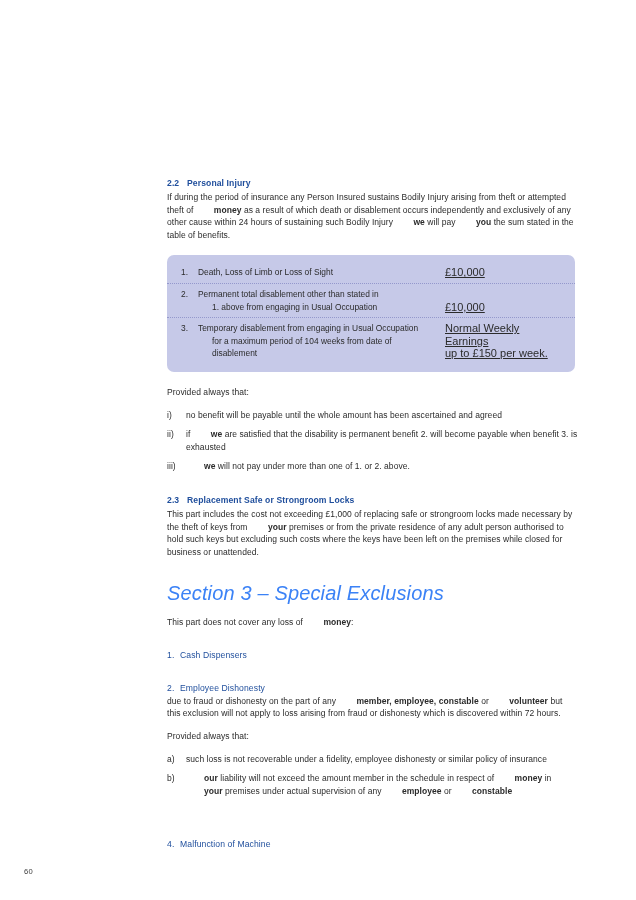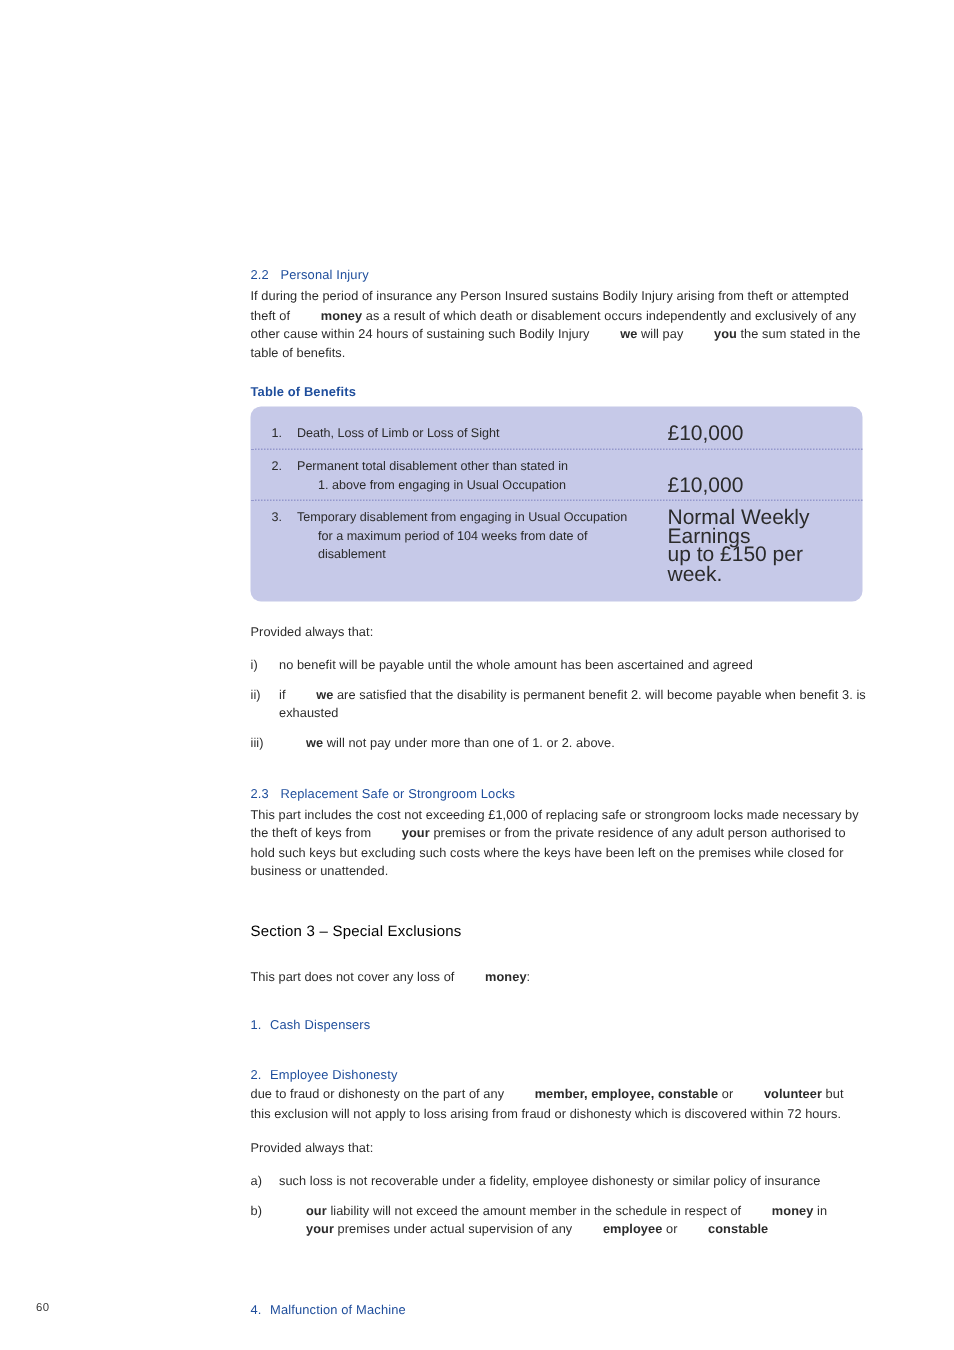--- a/index.html
+++ b/index.html
@@ -28,45 +28,46 @@
   .content {
     position: absolute;
     left: 167px;
     top: 177px;
     width: 411px;
   }
 
   
   .sub-heading {
     font-size: 8.6px;
-    font-weight: normal;
+    font-weight: bold;
     color: #1f4e9c;
     letter-spacing: 0.1px;
     margin: 0 0 2px 0;
     line-height: 12px;
   }
   .sub-heading .num {
     display: inline-block;
     min-width: 20px;
   }
   .mini-heading {
     font-size: 8.6px;
     font-weight: bold;
     color: #1f4e9c;
     letter-spacing: 0.1px;
     margin: 0 0 4px 0;
     line-height: 12px;
   }
   .section-heading {
-    font-size: 10px;
+    font-size: 20px;
     font-weight: normal;
-    color: #000000;
+    color: #3b82f6;
     letter-spacing: 0.15px;
     margin: 0;
     line-height: 18px;
+    font-style: italic;
   }
   .num-heading {
     font-size: 8.6px;
     font-weight: normal;
     color: #1f4e9c;
     letter-spacing: 0.1px;
     margin: 0 0 1px 0;
     line-height: 12px;
   }
   .num-heading .n {
@@ -135,23 +136,24 @@
   .benefit-row .desc {
     flex: 1 1 auto;
     font-size: 8.4px;
     line-height: 12.6px;
     color: #2b2b2b;
     padding-right: 14px;
   }
   .benefit-row .amount {
     width: 116px;
     flex: 0 0 116px;
-    font-size: 14px;
-    line-height: 12.6px;
-    color: #2b2b2b;
+    font-size: 11px;
+    line-height: 12.6px;
+    color: #2b2b2b;
+    text-decoration: underline;
   }
   .benefit-row .amount.align-bottom {
     align-self: flex-end;
   }
   .desc-l2 { display: block; padding-left: 14px; }
 
   
   .page-number {
     position: absolute;
     left: 24px;
@@ -168,21 +170,20 @@
 
   <div class="content">
 
     <h3 class="sub-heading">
       <span class="num">2.2</span><span>Personal Injury</span>
     </h3>
     <p class="body"><span>If during the period of insurance any Person Insured sustains Bodily Injury arising from theft or attempted theft of </span><span class="b">money</span><span> as a result of which death or disablement occurs independently and exclusively of any other cause within 24 hours of sustaining such Bodily Injury </span><span class="b">we</span><span> will pay </span><span class="b">you</span><span> the sum stated in the table of benefits.</span></p>
 
     <div class="gap-l"></div>
 
-    <h4 class="mini-heading">Table of Benefits</h4>
 
     <div class="benefits-table">
 
       <div class="benefit-row sep">
         <div class="idx">1.</div>
         <div class="desc">Death, Loss of Limb or Loss of Sight</div>
         <div class="amount">£10,000</div>
       </div>
 
       <div class="benefit-row sep">

